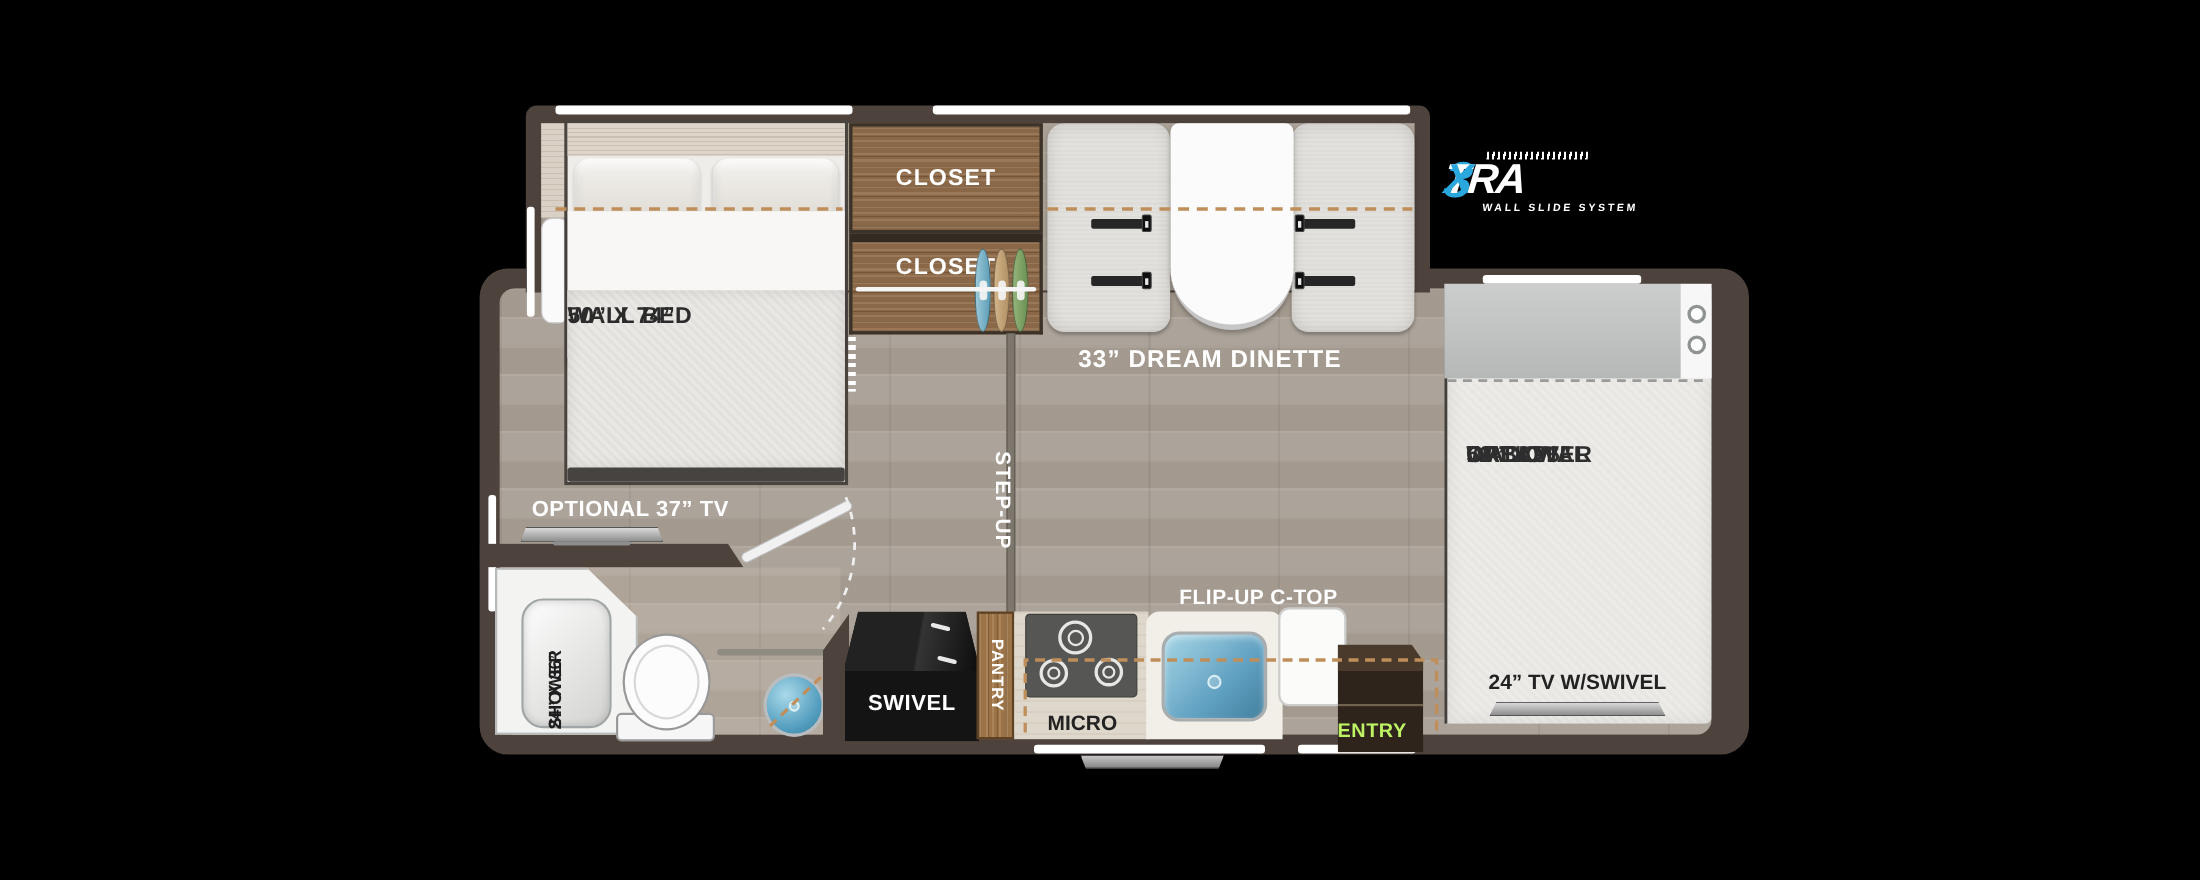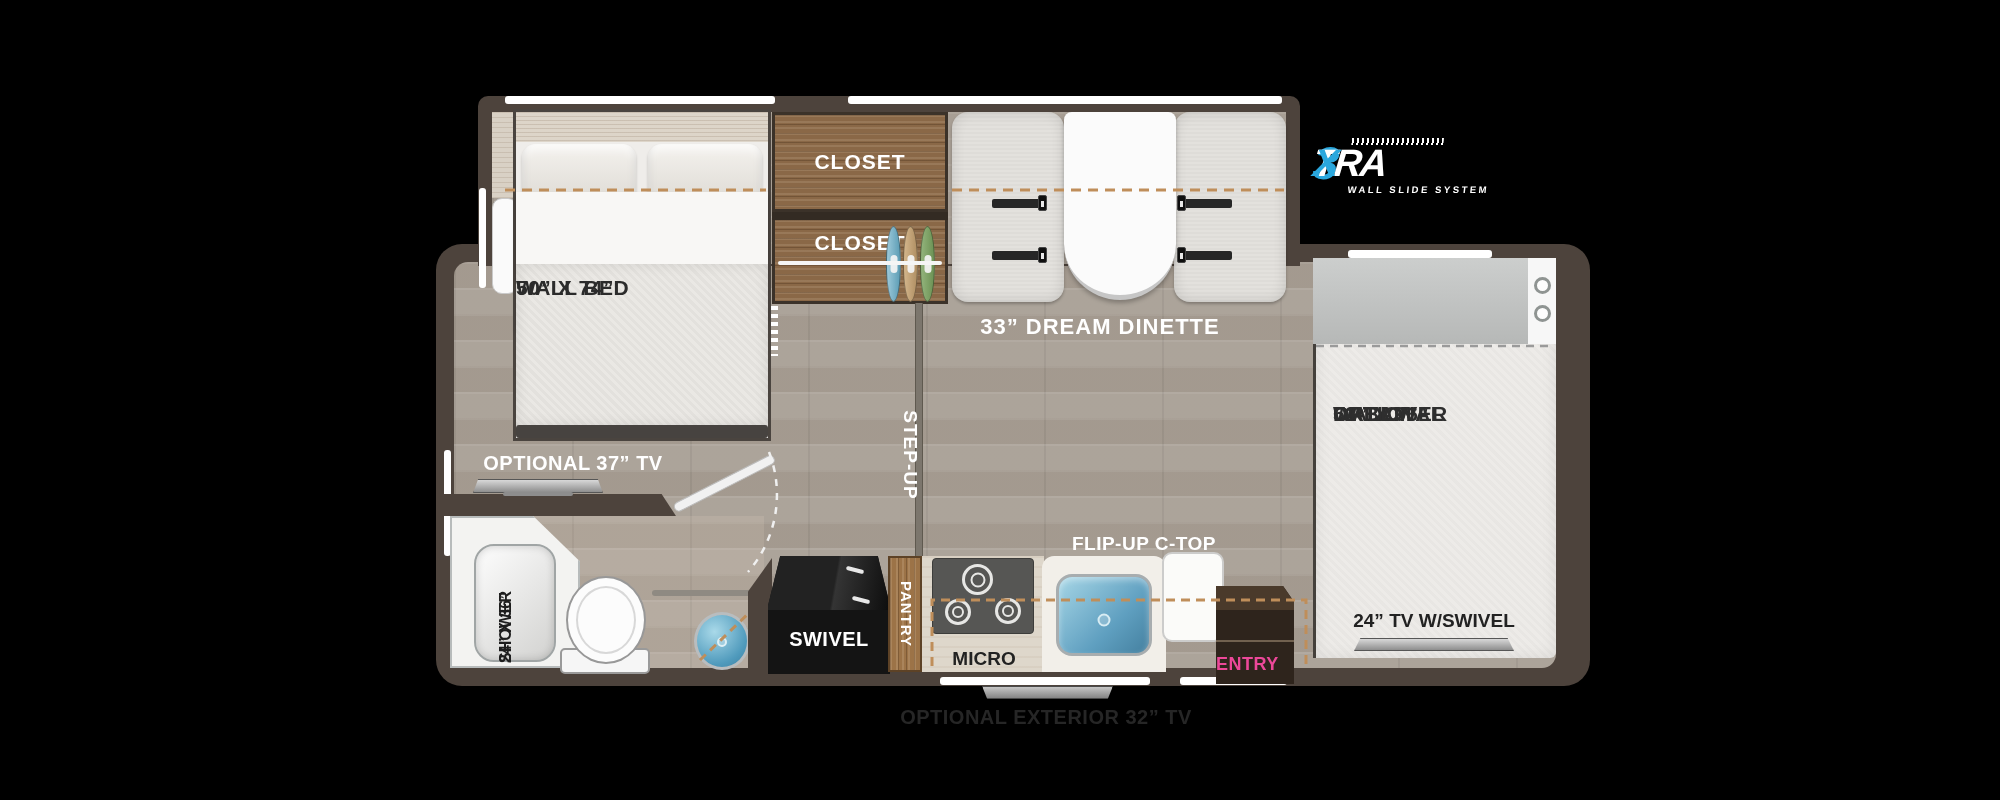--- a/index.html
+++ b/index.html
@@ -150,21 +150,21 @@
   .ksink{left:1056px;top:574px;width:96px;height:82px;border-radius:16px;border:3px solid #a8adaf;
     background:linear-gradient(135deg,#a6d6e6,#5f9fc0 62%,#44809f);box-shadow:inset 0 3px 6px rgba(255,255,255,.4);}
   .ksink .drain{left:50%;top:56%;transform:translate(-50%,-50%);width:13px;height:13px;border-radius:50%;
     border:2px solid #d7ecf3;background:rgba(255,255,255,.22);}
   .flip-leaf{left:1162px;top:552px;width:62px;height:90px;background:#fbfbf9;border:2px solid #cccccb;border-radius:10px;}
   .flip-label{left:1024px;top:533px;width:240px;text-align:center;color:#fff;font-weight:bold;font-size:19px;letter-spacing:.5px;z-index:4;}
   .entry{left:1216px;top:586px;width:78px;height:98px;background:#2e241c;
     clip-path:polygon(0 0,86% 0,100% 16%,100% 100%,0 100%);}
   .entry .tread{left:0;top:0;width:100%;height:24px;background:#4a3a2b;}
   .entry .edge{left:0;top:54px;width:100%;height:2px;background:#71614f;}
-  .entry-label{left:1216px;top:654px;width:59px;text-align:center;color:#ec4899;font-weight:bold;font-size:18px;letter-spacing:.5px;z-index:3;}
+  .entry-label{left:1216px;top:654px;width:59px;text-align:center;color:#bef264;font-weight:bold;font-size:18px;letter-spacing:.5px;z-index:3;}
 
   
   .bunk{left:1313px;top:258px;width:243px;height:400px;background:#edebe8;
     background-image:repeating-linear-gradient(45deg,rgba(0,0,0,.02) 0 3px,rgba(0,0,0,0) 3px 6px);
     border-left:3px solid #44403b;border-radius:0 6px 6px 0;box-shadow:inset 0 0 16px rgba(0,0,0,.08);}
   .cab-strip{left:1313px;top:258px;width:215px;height:86px;background:linear-gradient(180deg,#cccecd,#b6b8b7);}
   .cab-panel{left:1528px;top:258px;width:28px;height:86px;background:#f7f7f7;}
   .cab-circle{left:1534px;width:17px;height:17px;border-radius:50%;border:3px solid #8f9492;background:#fdfdfd;}
   .cc1{top:277px;} .cc2{top:305px;}
   .bunk-label{left:1333px;top:400px;width:202px;text-align:center;color:#2e2e2e;font-weight:bold;
@@ -333,21 +333,20 @@
     <div>CAB-OVER</div>
     <div>DREAM</div>
     <div>52” X 96”</div>
     <div>OPTIONAL</div>
     <div>WALL</div>
   </div>
   <div class="tvswivel-label">24” TV W/SWIVEL</div>
   <div class="tv-top tv-bunk"></div>
 
   <div class="tv-ext"></div>
-  <div class="ext-label">OPTIONAL EXTERIOR 32” TV</div>
 
   <div class="logo">
     <div class="logo-track"></div>
     <div class="logo-word">
       <span class="n3">3</span>
         <span>TRA</span>
         <span class="lx">X</span>
     </div>
     <div class="logo-tag">WALL SLIDE SYSTEM</div>
   </div>

